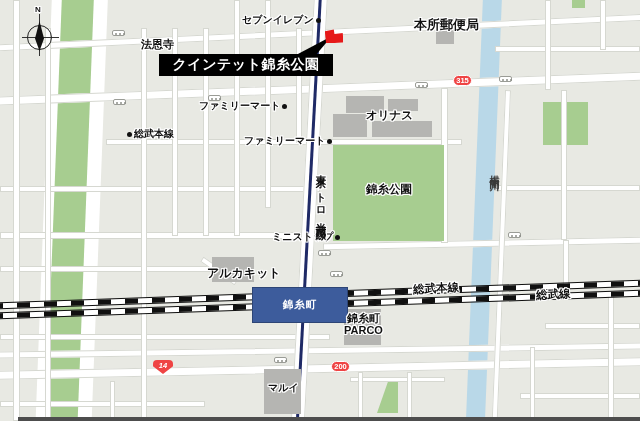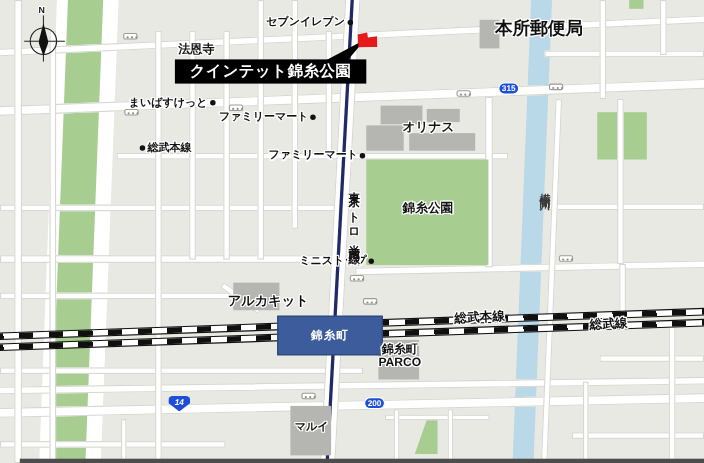--- a/index.html
+++ b/index.html
@@ -15,21 +15,21 @@
                   0 -1px 0 #fff,0 1px 0 #fff,-1px 0 0 #fff,1px 0 0 #fff;}
   .dot{width:5px;height:5px;border-radius:50%;background:#111;display:inline-block;flex:0 0 auto;}
   .vtext{writing-mode:vertical-rl;text-orientation:upright;line-height:1;}
   .railline{position:absolute;left:-10px;width:660px;height:5px;background:
       repeating-linear-gradient(90deg,#101010 0 13px,#ffffff 13px 27px);
       border-top:1.5px solid #101010;border-bottom:1.5px solid #101010;box-sizing:content-box;}
   .crosswalk{position:absolute;width:13px;height:6px;background:#fff;border:1px solid #9a9c96;
       border-radius:2px;box-sizing:border-box;}
   .crosswalk i{position:absolute;top:1.5px;left:2px;width:2px;height:2px;background:#8d8f89;border-radius:50%;
       box-shadow:4px 0 0 #8d8f89,8px 0 0 #8d8f89;}
-  .badge{position:absolute;background:#1d4ed8;color:#fff;font-weight:bold;font-size:7.5px;
+  .badge{position:absolute;background:#ef4444;color:#fff;font-weight:bold;font-size:7.5px;
       display:flex;align-items:center;justify-content:center;border:1px solid #fff;box-sizing:border-box;}
   .pill{width:19px;height:11px;border-radius:5.5px;}
   .shield{width:20px;height:14px;border-radius:4px;clip-path:polygon(0 0,100% 0,100% 45%,50% 100%,0 45%);
       align-items:flex-start;padding-top:1px;border:none;}
 </style>
 </head>
 <body>
 
 <div id="map">
 
@@ -134,29 +134,25 @@
     </div>
 
   <div class="badge pill" style="left:453px;top:75px;">315</div>
   <div class="badge shield" style="left:153px;top:360px;justify-content:center;font-style:italic;">14</div>
   <div class="badge pill" style="left:331px;top:361px;">200</div>
 
   <div class="jl" style="left:242px;top:13px;">
     <span>セブンイレブン</span>
       <span class="dot"></span>
   </div>
-  <div class="jl" style="left:414px;top:16px;font-size:16px;margin-left:36px;">
+  <div class="jl" style="left:414px;top:16px;font-size:13px;">
     <span>本所郵便局</span>
   </div>
-  <div class="jl" style="left:141px;top:37px;font-size:11px;margin-left:21px;">
+  <div class="jl" style="left:141px;top:37px;font-size:11px;">
     <span>法恩寺</span>
-  </div>
-  <div class="jl" style="left:117px;top:86px;">
-    <span>まいばすけっと</span>
-      <span class="dot"></span>
   </div>
   <div class="jl" style="left:199px;top:99px;">
     <span>ファミリーマート</span>
       <span class="dot"></span>
   </div>
   <div class="jl" style="left:127px;top:127px;">
     <span class="dot"></span>
       <span>総武本線</span>
   </div>
   <div class="jl" style="left:244px;top:134px;">

